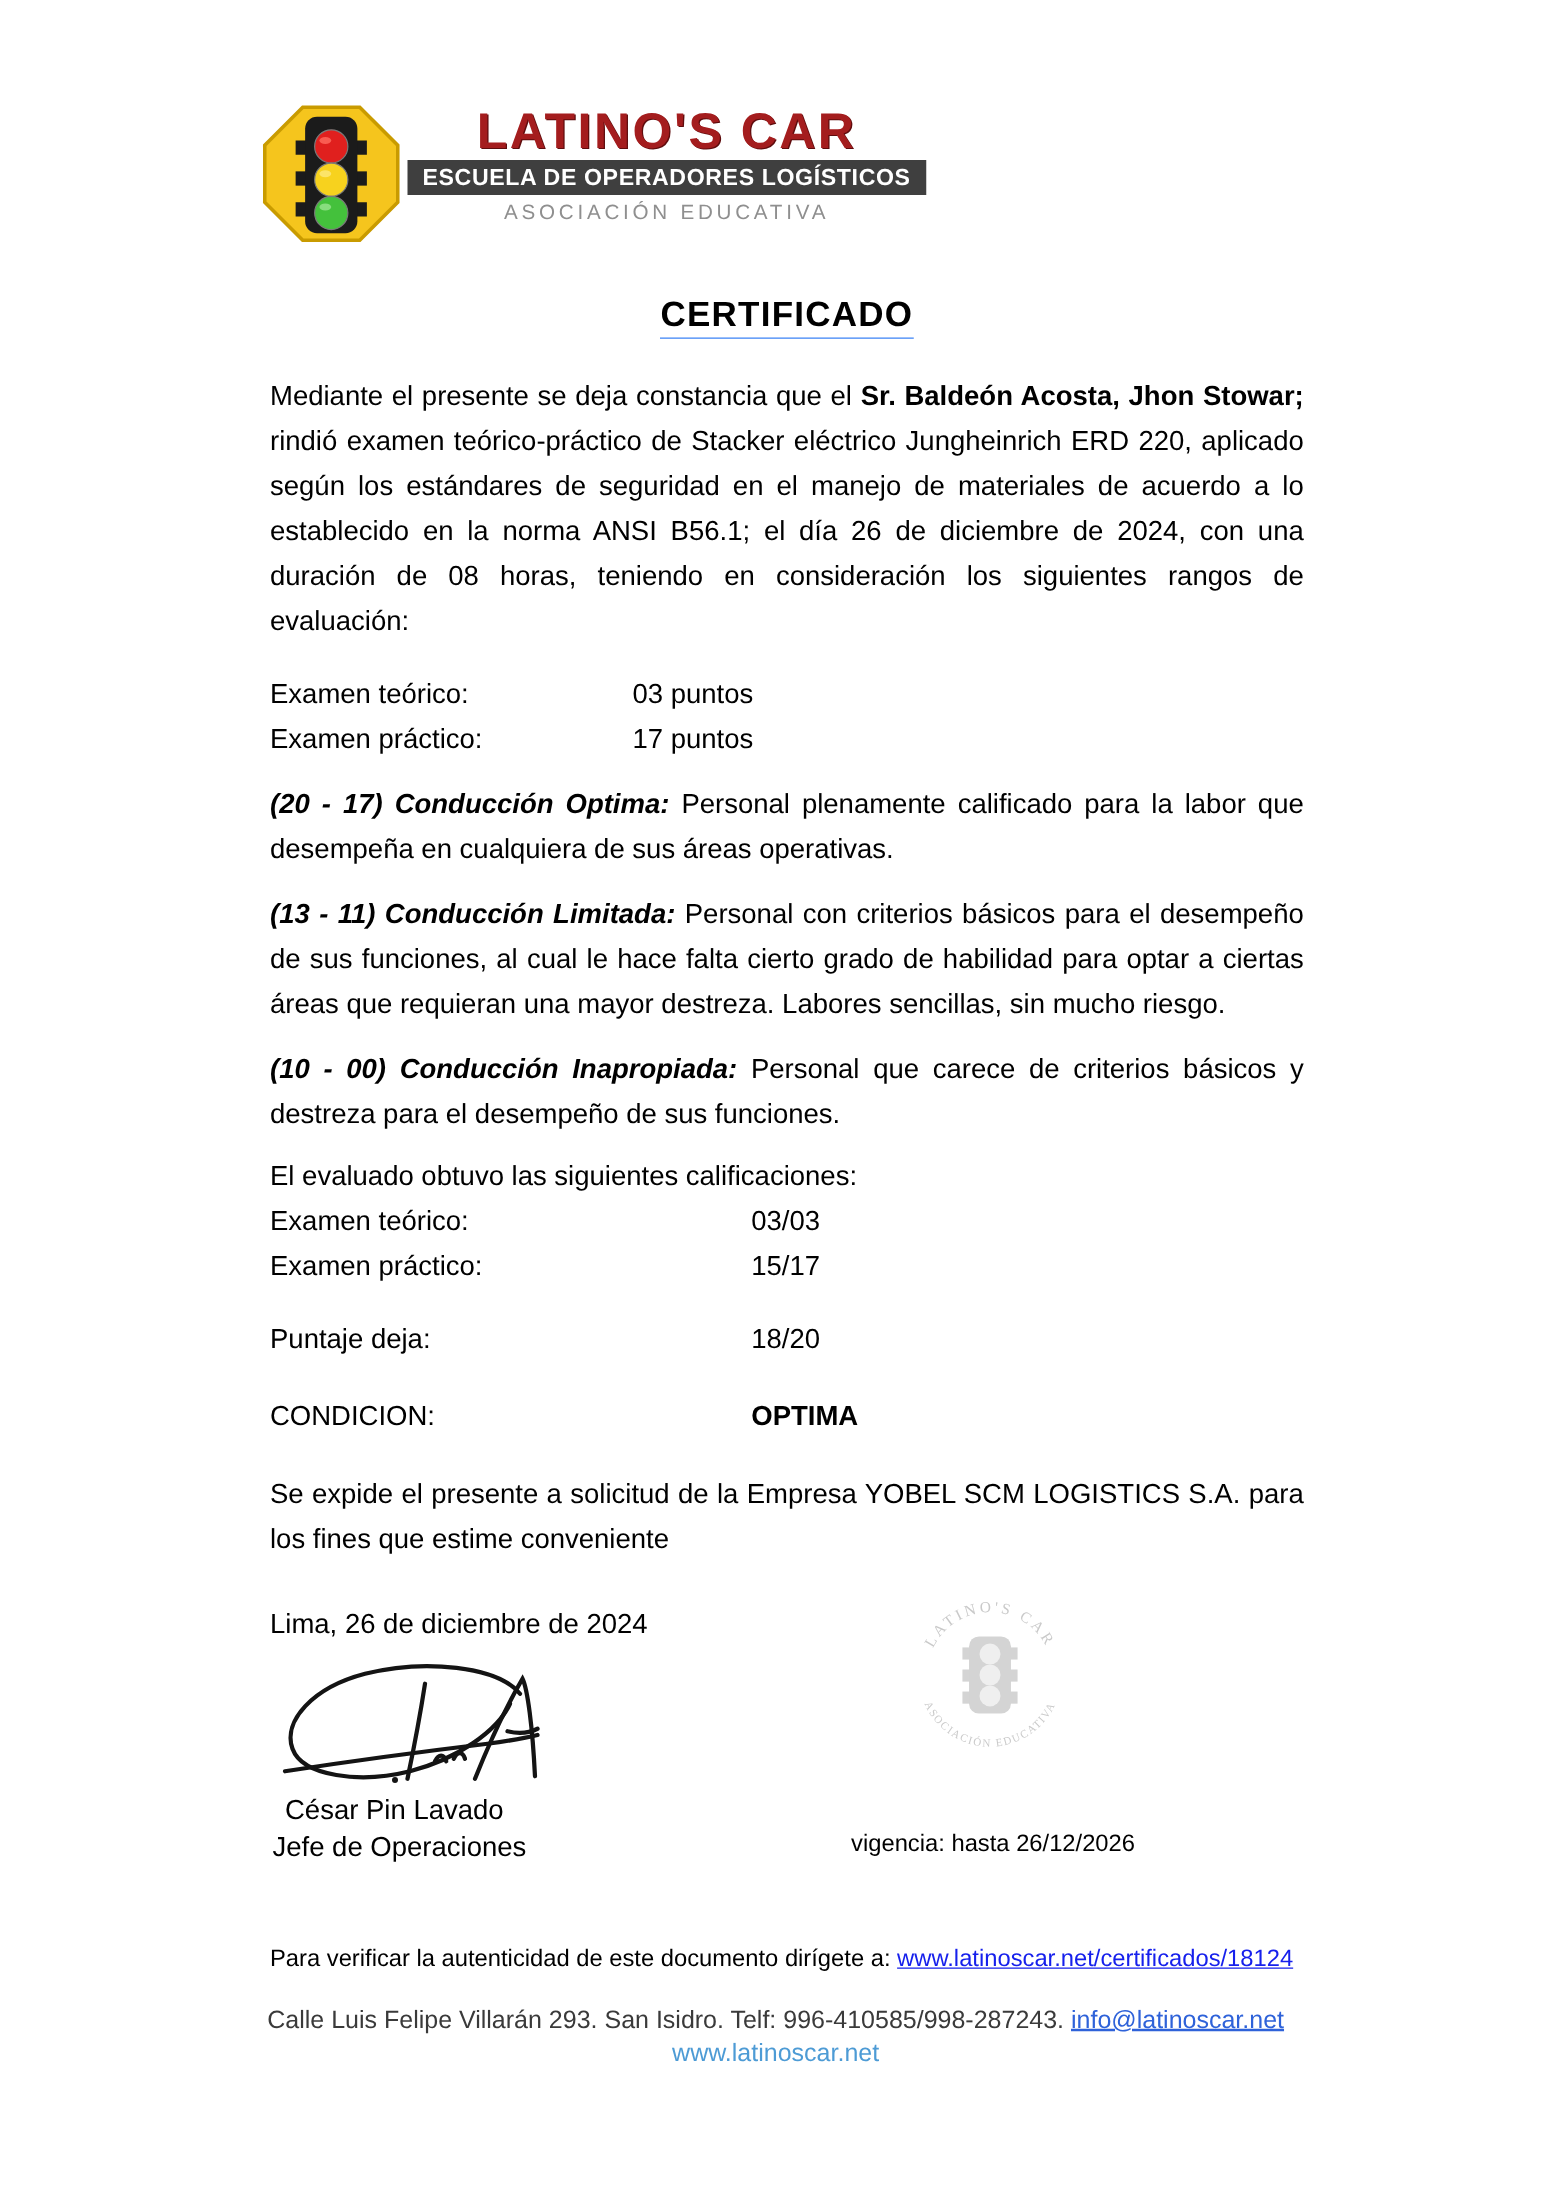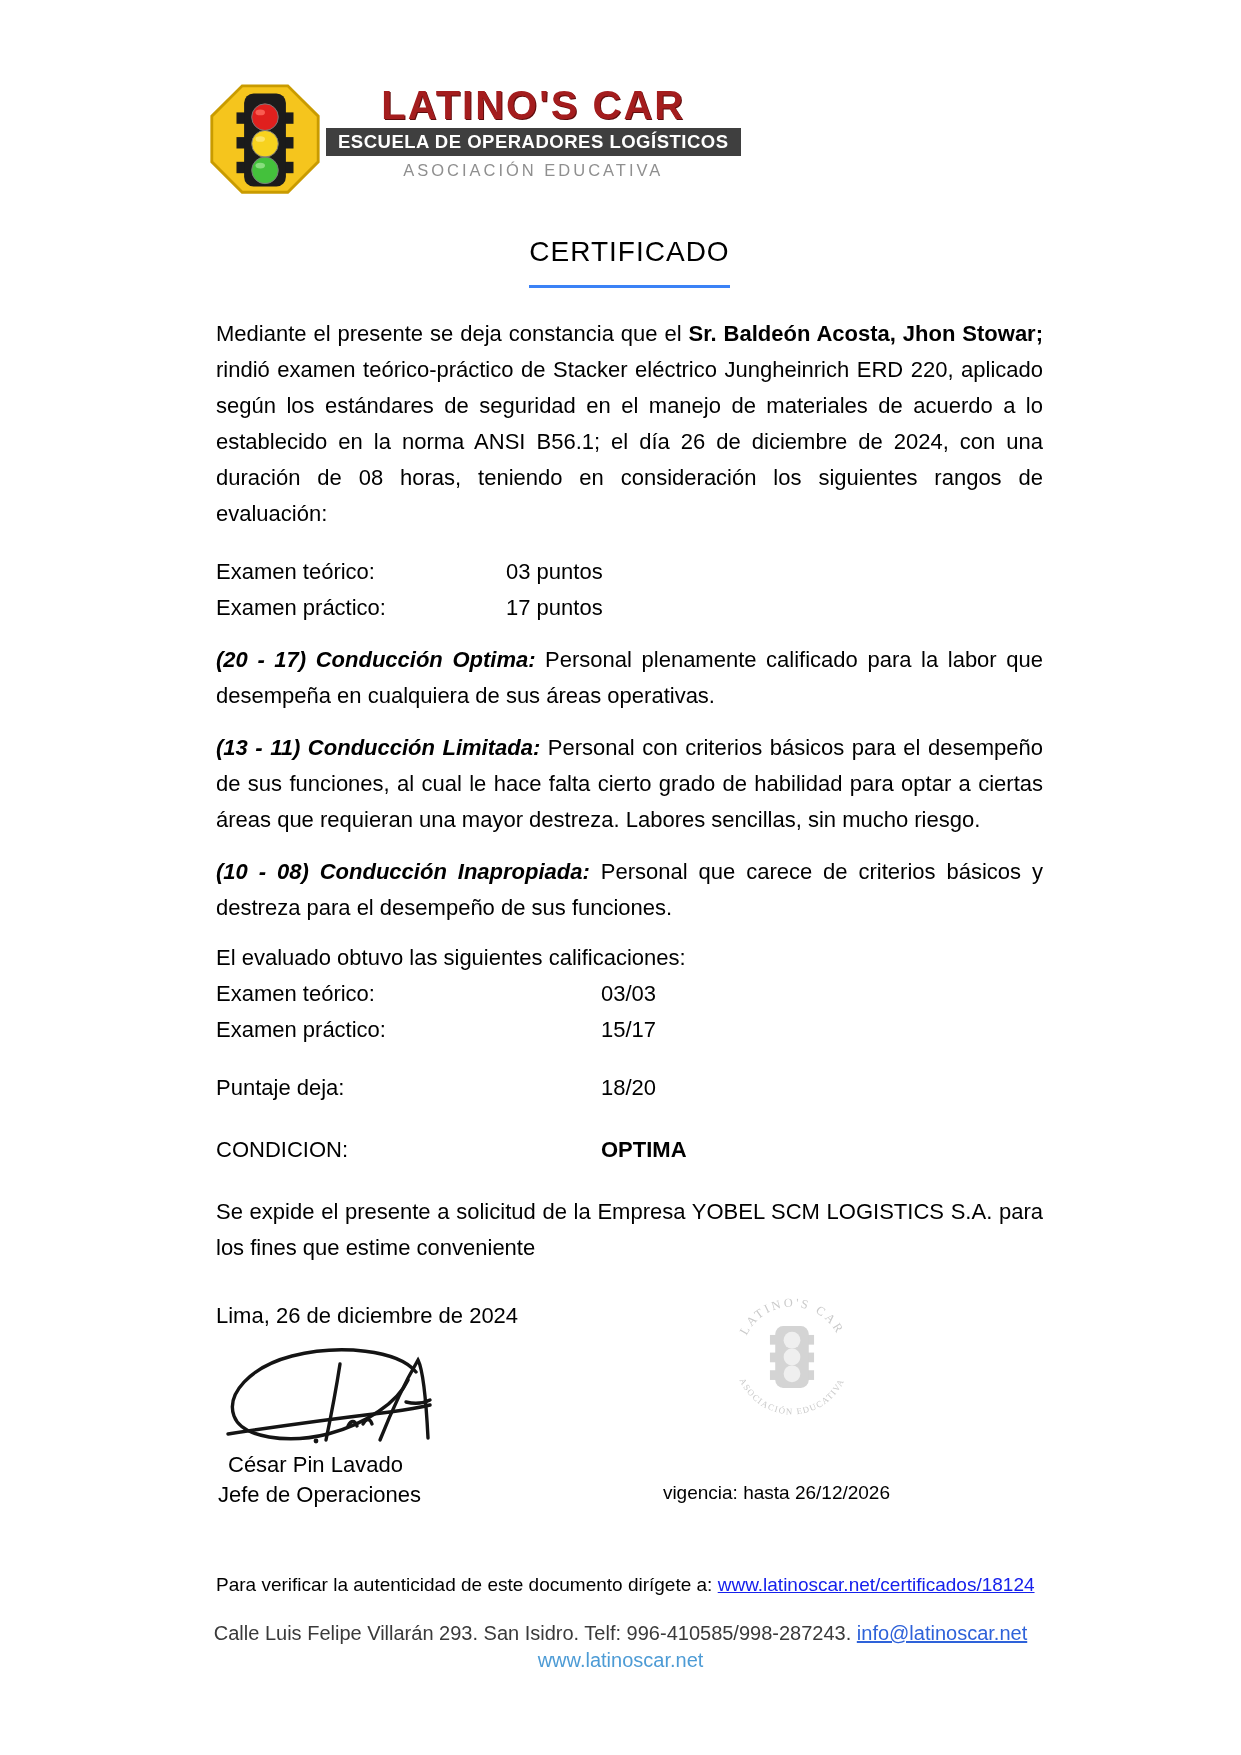--- a/index.html
+++ b/index.html
@@ -31,22 +31,22 @@
   }
   .assoc {
     margin-top:5px; color:#8F8F8F; font-size:16.5px; letter-spacing:3px;
     white-space:nowrap;
   }
 
   
   .doc-body { padding:0 112px 0 130px; }
   .title-wrap { text-align:center; margin-top:38px; }
   .doc-title {
-    display:inline-block; font-size:28px; font-weight:normal;
-    border-bottom:3px solid #3b82f6; padding-bottom:17px; letter-spacing:1px;
+    display:inline-block; font-size:28px; font-weight:bold;
+    border-bottom:1px solid #3b82f6; padding-bottom:2px; letter-spacing:1px;
   }
   p.just {
     margin:0; text-align:justify; font-size:22px; line-height:36px;
   }
   .mt-intro   { margin-top:28px !important; }
   .tab-row { display:flex; font-size:22px; line-height:36px; }
   .tab-row .lbl  { width:290px; flex:0 0 auto; }
   .tab-row .lbl2 { width:385px; flex:0 0 auto; }
   .rows1 { margin-top:22px; }
   .concl { margin-top:14px !important; }
@@ -58,21 +58,21 @@
   .cond-val  { font-weight:bold; }
   .issue { margin-top:26px !important; }
   .lima  { margin-top:32px; font-size:22px; line-height:36px; }
 
   
   .sig-zone { position:relative; height:200px; margin-top:6px; }
   .sig-svg { position:absolute; left:4px; top:2px; }
   .sig-name { position:absolute; left:12px; top:112px; font-size:22px; }
   .sig-role { position:absolute; left:2px;  top:142px; font-size:22px; }
   .seal-svg { position:absolute; right:176px; top:-58px; opacity:0.95; }
-  .validity { position:absolute; right:153px; top:142px; font-size:19px; }
+  .validity { position:absolute; right:135px; top:142px; font-size:19px; }
 
   
   .verify { margin-top:34px; font-size:19px; padding-left:130px; }
   .link   { color:#1620EC; text-decoration:underline; cursor:pointer; }
   .email  { color:#2E62D9; text-decoration:underline; cursor:pointer; }
   .address { margin-top:26px; text-align:center; font-size:20px; color:#3a3a3a; }
   .website { margin-top:4px; text-align:center; font-size:20px; color:#4D9BD5; cursor:pointer; }
 </style>
 </head>
 <body>
@@ -118,21 +118,21 @@
       </div>
       <div class="tab-row">
         <span class="lbl">Examen práctico:</span>
         <span>17 puntos</span>
       </div>
     </div>
 
 
     <p class="just rangep"><span class="lead">(20 - 17) Conducción Optima:</span><span> Personal plenamente calificado para la labor que desempeña en cualquiera de sus áreas operativas.</span></p>
     <p class="just rangep"><span class="lead">(13 - 11) Conducción Limitada:</span><span> Personal con criterios básicos para el desempeño de sus funciones, al cual le hace falta cierto grado de habilidad para optar a ciertas áreas que requieran una mayor destreza. Labores sencillas, sin mucho riesgo.</span></p>
-    <p class="just rangep"><span class="lead">(10 - 08) Conducción Inapropiada:</span><span> Personal que carece de criterios básicos y destreza para el desempeño de sus funciones.</span></p>
+    <p class="just rangep"><span class="lead">(10 - 00) Conducción Inapropiada:</span><span> Personal que carece de criterios básicos y destreza para el desempeño de sus funciones.</span></p>
 
     <p class="just results-head">El evaluado obtuvo las siguientes calificaciones:</p>
     <div>
       <div class="tab-row">
         <span class="lbl2">Examen teórico:</span>
         <span>03/03</span>
       </div>
       <div class="tab-row">
         <span class="lbl2">Examen práctico:</span>
         <span>15/17</span>

